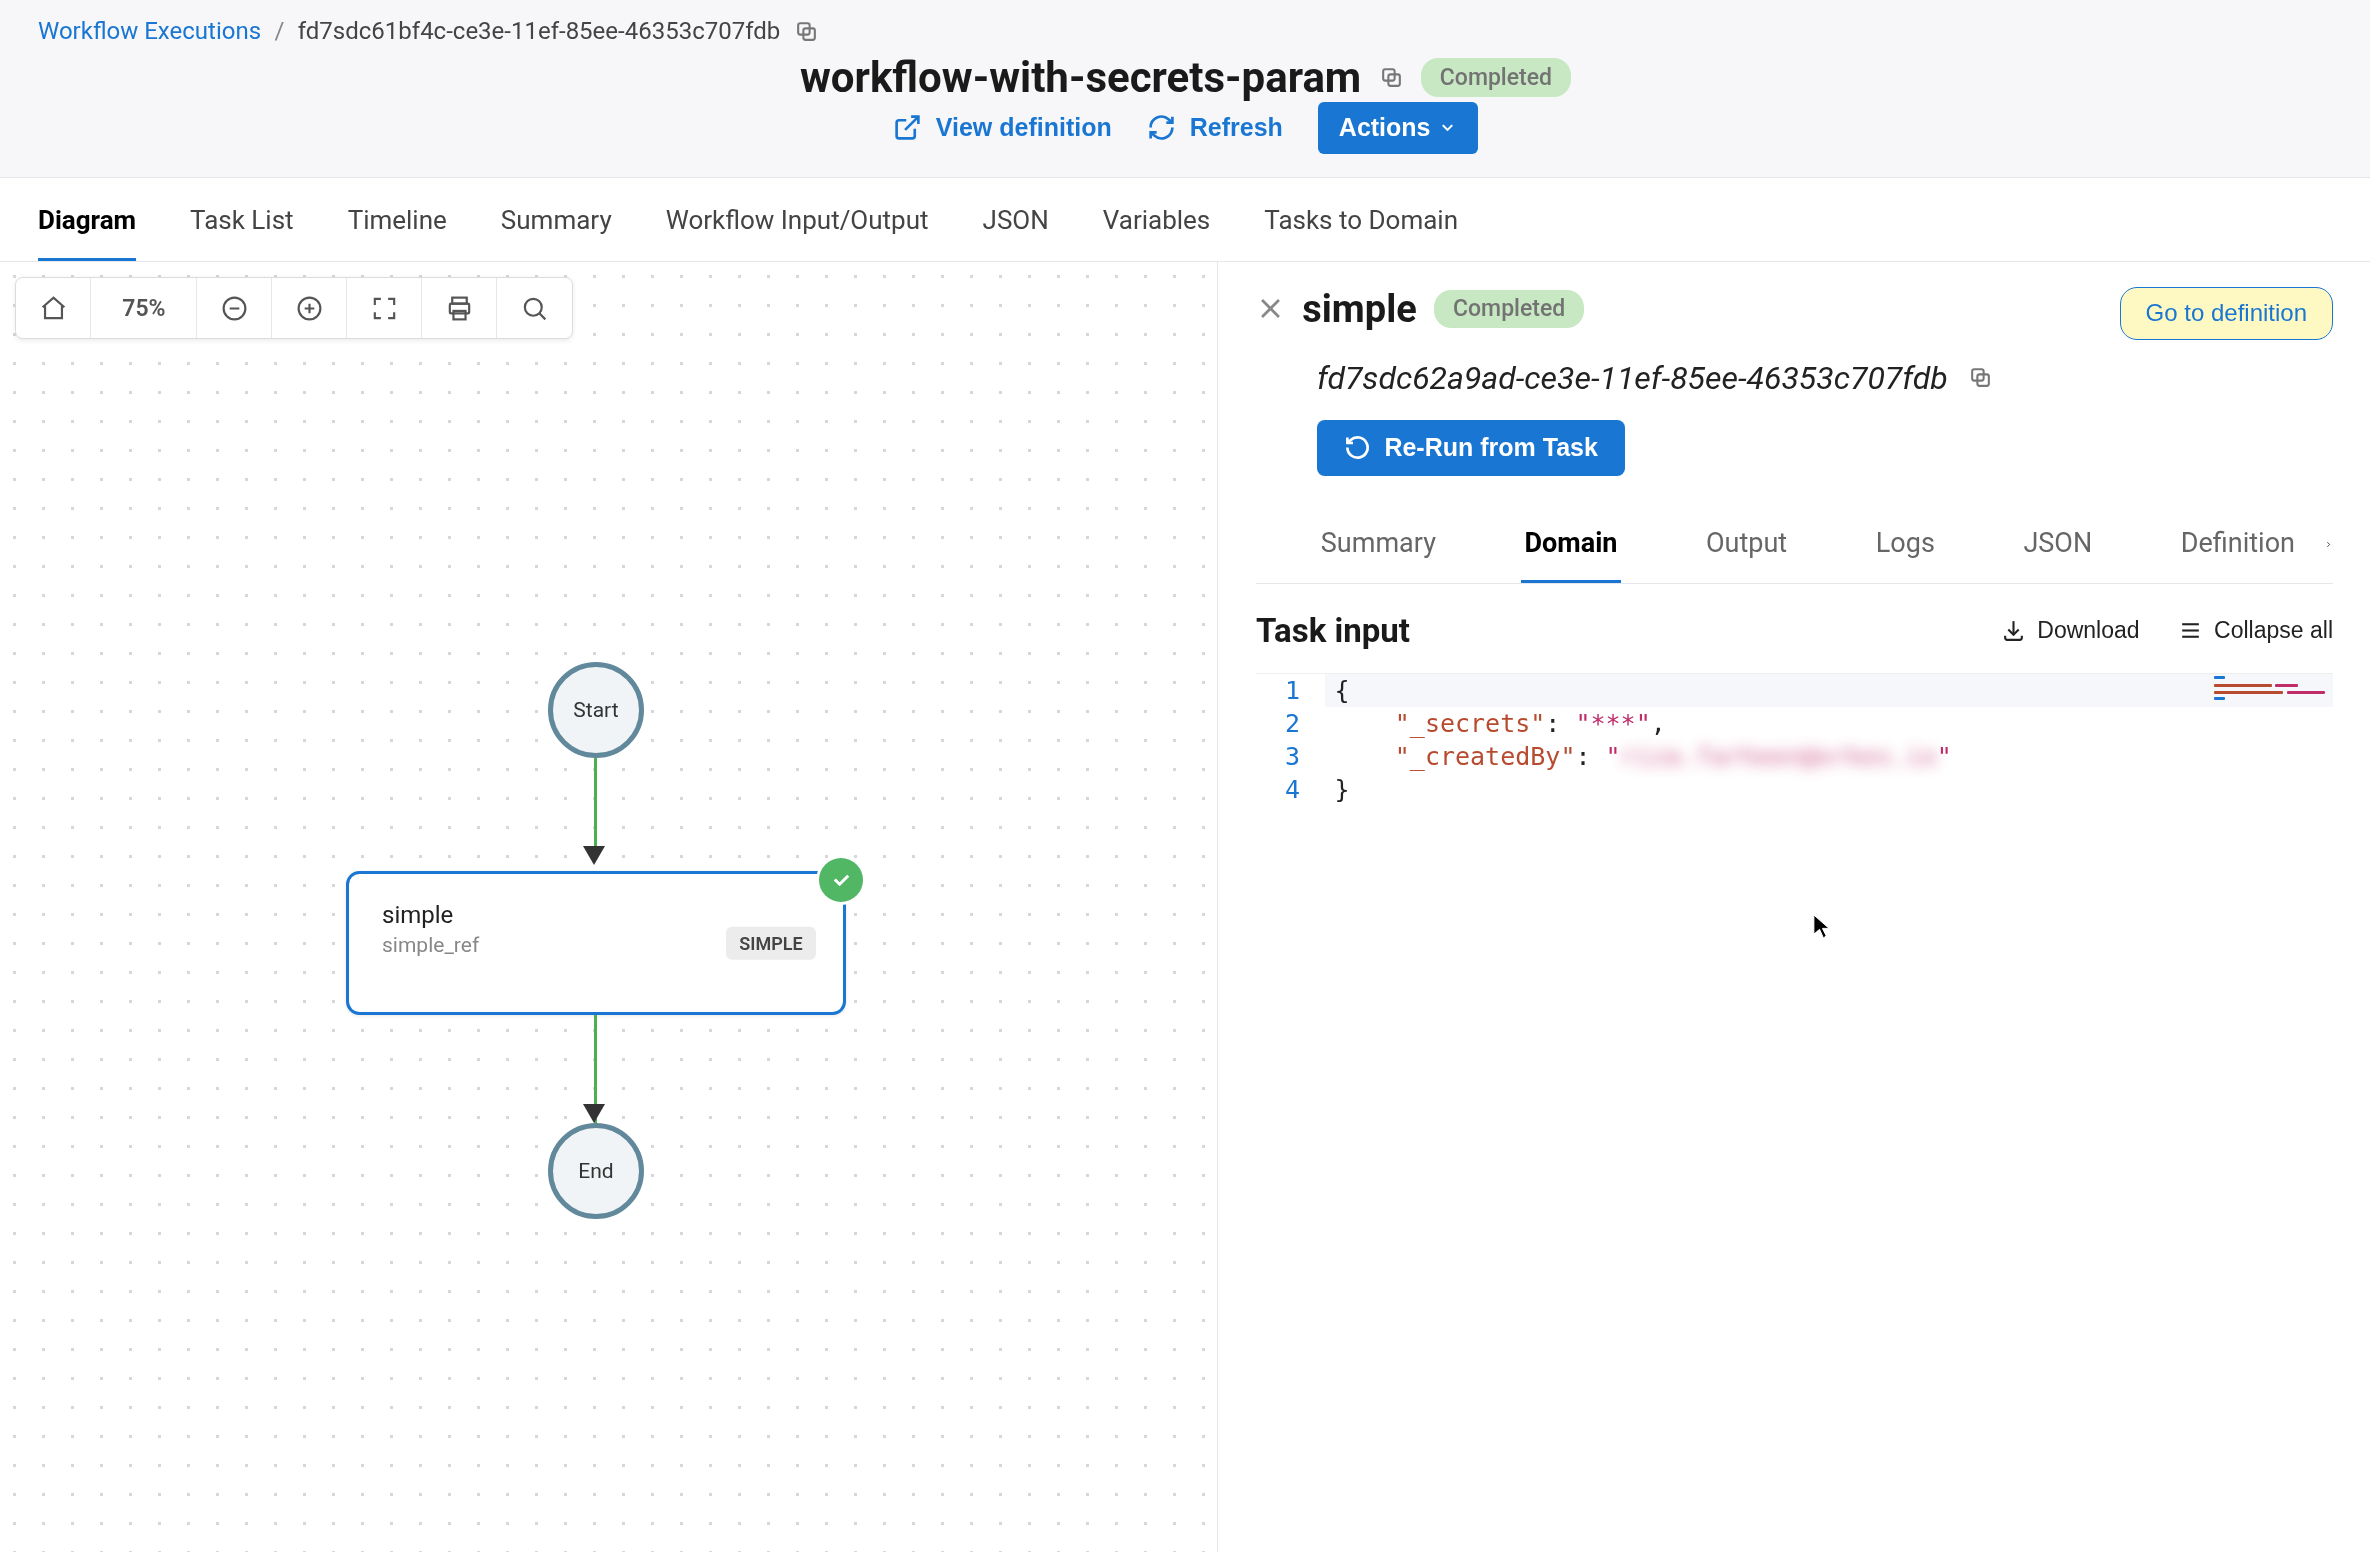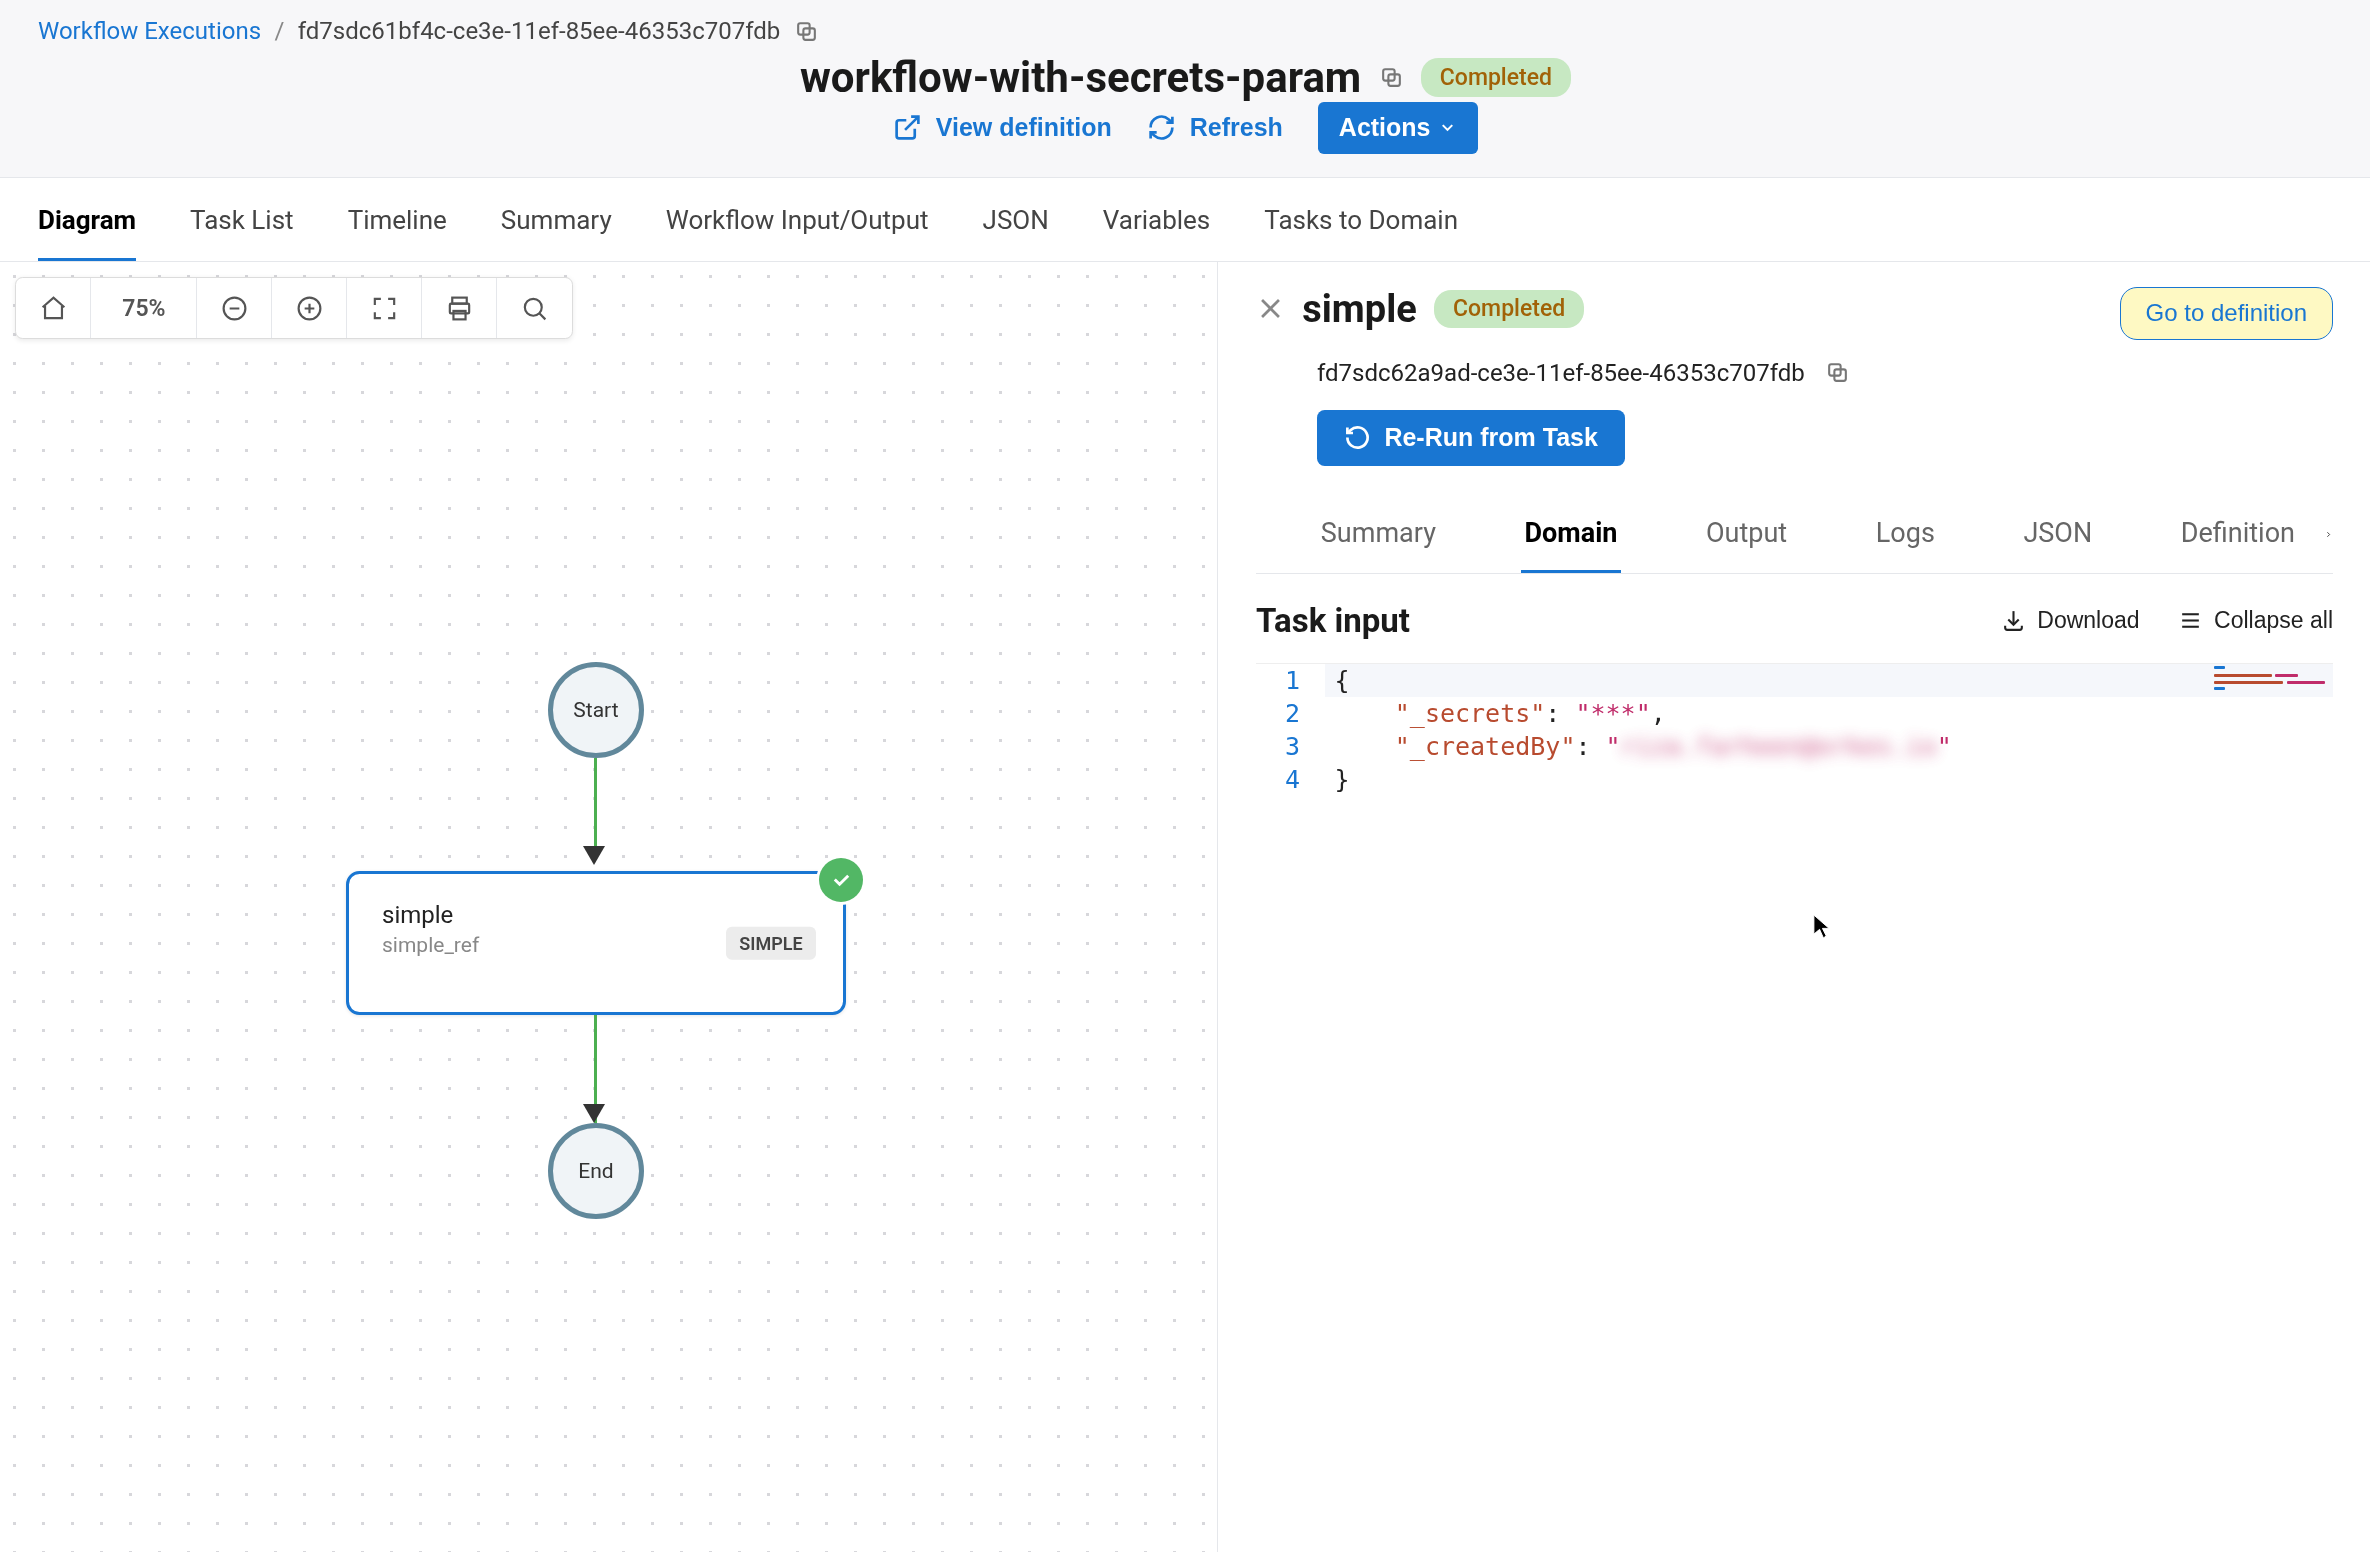--- a/index.html
+++ b/index.html
@@ -32,21 +32,21 @@
     align-items: center;
     justify-content: space-between;
     margin-top: 7.7px;
     padding-bottom: 23px;
     flex-direction: column;
   }
   .title-left { display:flex; align-items:center; gap:17.3px; }
   .title-left h1 { font-size: 42px; font-weight: 700; color:#1a1a1a; }
   .status-badge {
     background:#c7e8c2;
-    color:#a16207;
+    color:#737373;
     border-radius: 17.3px;
     padding: 5.8px 19px;
     font-size: 23px;
     font-weight:500;
   }
   .header-actions { display:flex; align-items:center; gap:35px; }
   .link-btn {
     display:flex; align-items:center; gap:14px;
     color:#1976d2; font-size:25px; font-weight:600;
     background:none; border:none; cursor:pointer;
@@ -183,21 +183,21 @@
   .panel-title { font-size:38px; font-weight:700; }
   .outline-btn {
     border:1.9px solid #1976d2; color:#1976d2; background:#fef9c3;
     border-radius:17px; padding:11.5px 25px;
     font-size:24px; font-weight:500;
     cursor:pointer;
   }
   .task-id-row {
     display:flex; align-items:center; gap:20px;
     margin: 19px 0 23px 61px;
-    font-size:24px; color:#222;
+    font-size:32px; color:#222;font-style:italic;
   }
   .rerun-btn {
     display:flex; align-items:center; gap:13.4px;
     margin-left:61px;
     background:#1976d2; color:#fff; border:none;
     border-radius:7.7px; padding:13.4px 27px;
     font-size:25px; font-weight:600; cursor:pointer;justify-content:center;
   }
   
   .panel-tabs-wrap {

